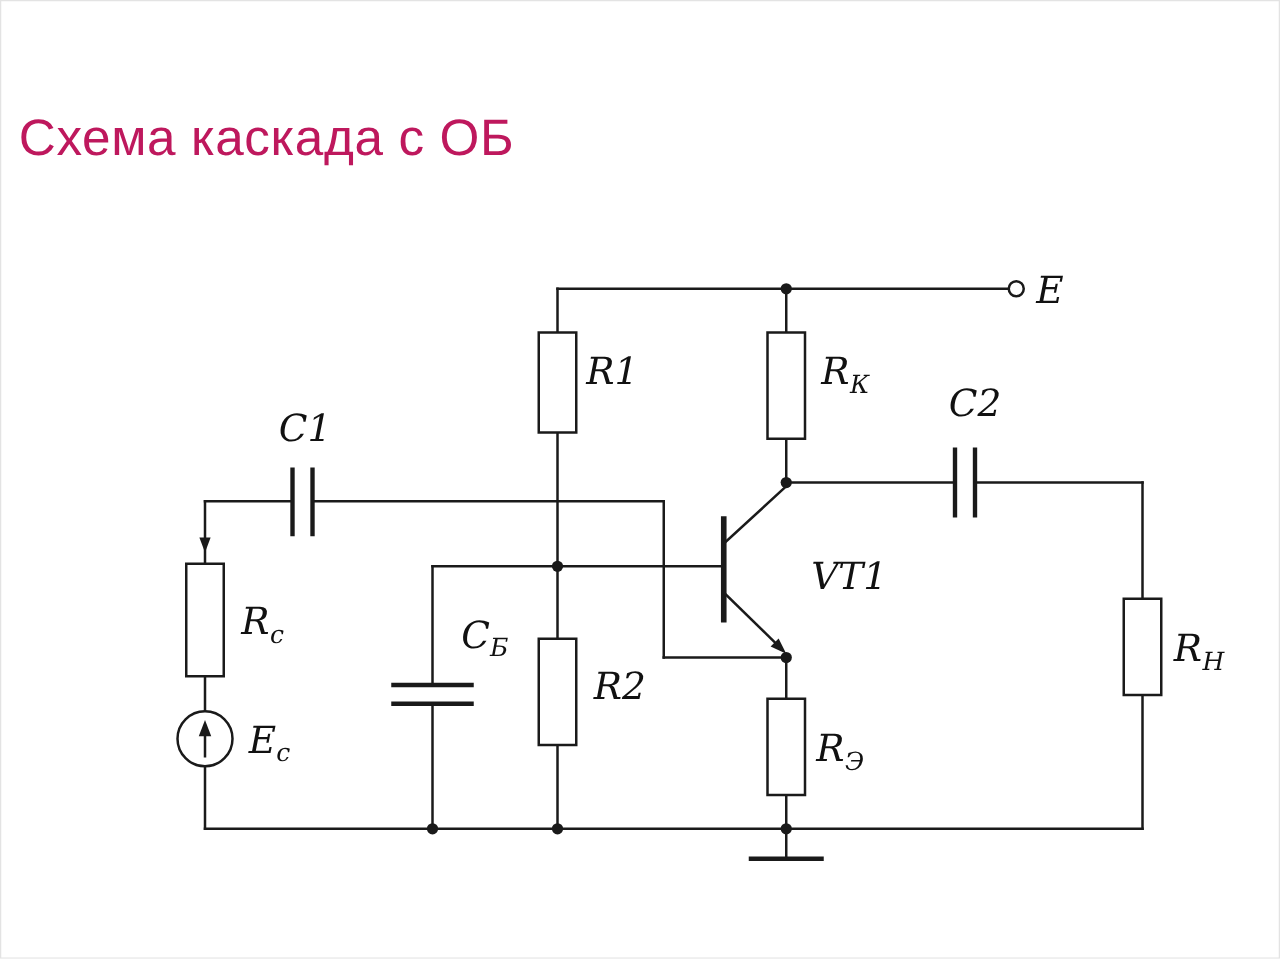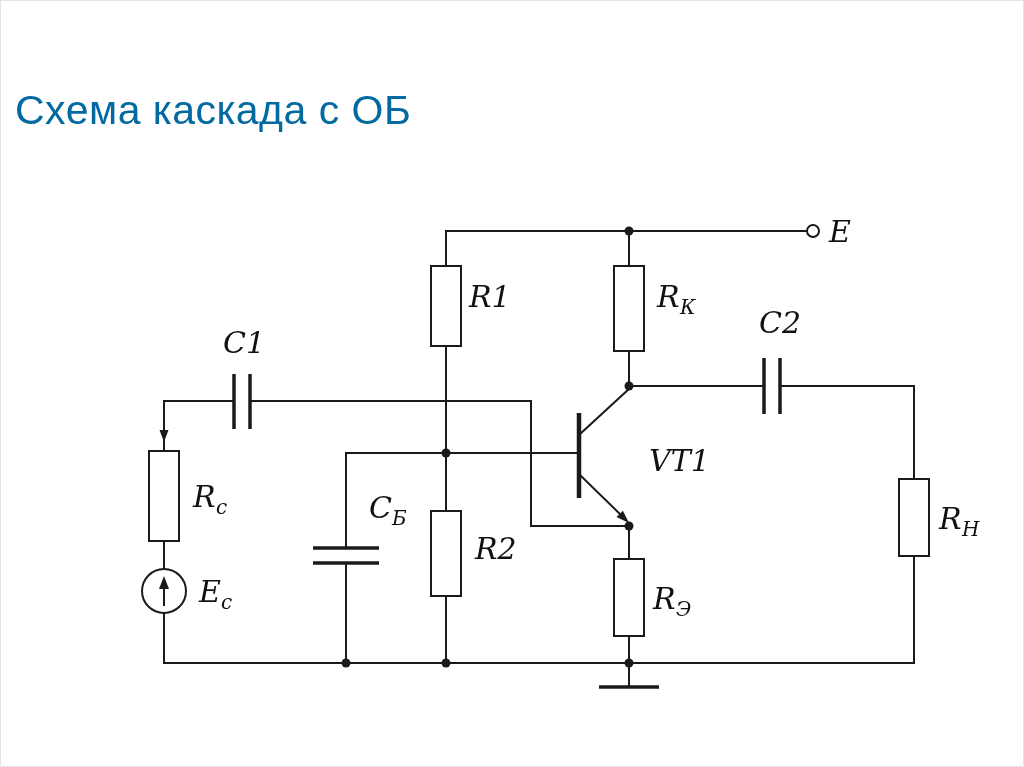--- a/index.html
+++ b/index.html
@@ -17,21 +17,21 @@
     border: 1px solid #e3e3e3;
   }
   .title {
     position: absolute;
     left: 14px;
     top: 86px;
     margin: 0;
     font-family: "Liberation Sans", "DejaVu Sans", sans-serif;
     font-size: 41px;
     font-weight: 400;
-    color: #0369a1;
+    color: #be185d;
     letter-spacing: 0.5px;
   }
   svg.schematic {
     position: absolute;
     left: 0;
     top: 0;
   }
   .w {
     stroke: #1a1a1a;
     stroke-width: 2;

